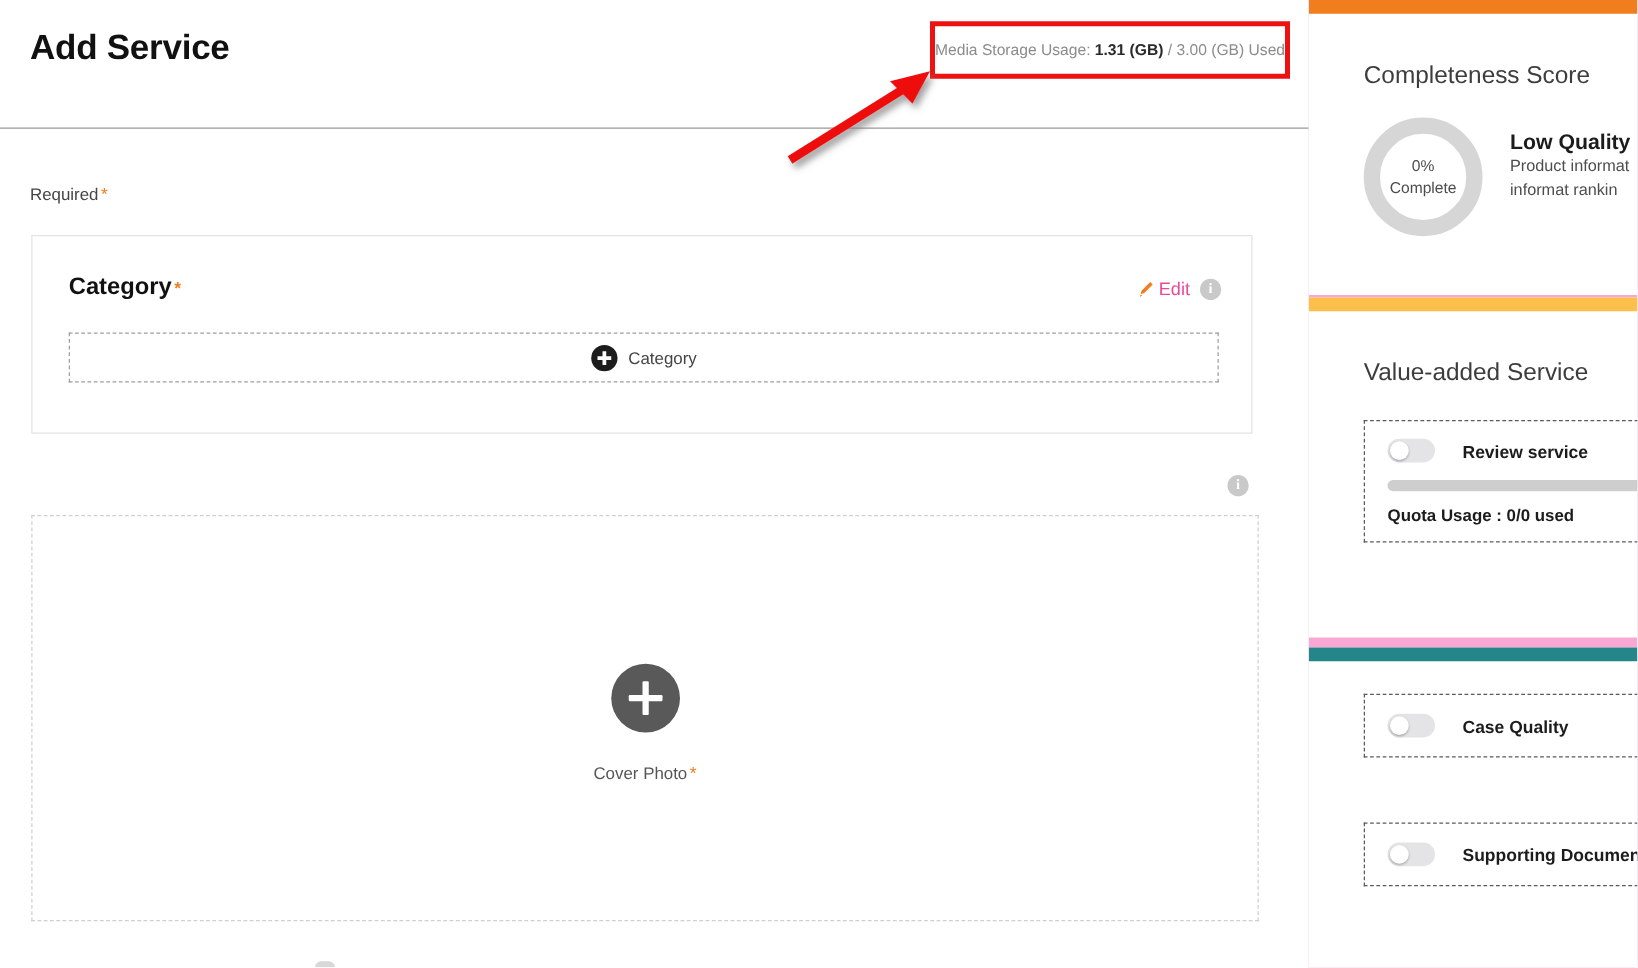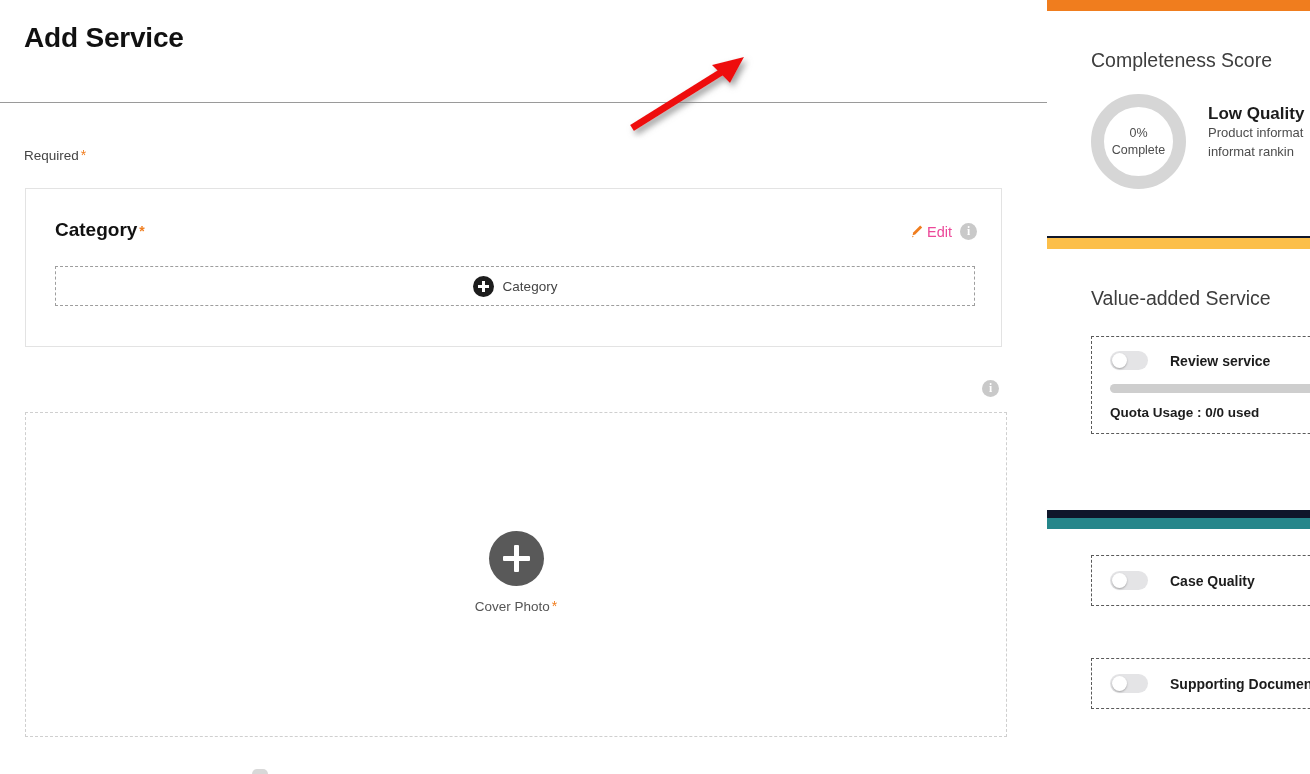--- a/index.html
+++ b/index.html
@@ -183,21 +183,21 @@
     cursor: pointer;
   }
   .cover-inner {
     position: absolute;
     left: 0;
     right: 0;
     top: 118px;
     display: flex;
     flex-direction: column;
     align-items: center;
-    gap: 13px;
+    gap: 25px;
   }
   .plus-lg {
     width: 55px;
     height: 55px;
     border-radius: 50%;
     background: #595959;
     position: relative;
   }
   .plus-lg::before, .plus-lg::after {
     content: "";
@@ -234,21 +234,21 @@
     pointer-events: none;
   }
 
   
   .right-panel {
     position: absolute;
     left: 1047px;
     top: 0;
     width: 263px;
     height: 774px;
-    background: #0f172a;
+    background: #f9a8d4;
     overflow: hidden;
   }
   .side-card {
     position: absolute;
     left: 0;
     width: 263px;
     background: #ffffff;
     box-sizing: border-box;
   }
   .card-accent {
@@ -368,20 +368,23 @@
   .spacer-22 { height: 26px; }
 </style>
 </head>
 <body>
 
 <div class="main-area">
 
   <div class="page-header">
     <div class="page-title">Add Service</div>
 
+    <div class="storage-box">
+      <div class="storage-text"><span>Media Storage Usage: </span><b>1.31 (GB)</b><span> / 3.00 (GB) Used</span></div>
+    </div>
   </div>
 
   <div class="required-note"><span>Required</span><span class="star">*</span></div>
 
   <div class="category-card">
     <div class="category-head">
         <span>Category</span>
         <span class="star">*</span>
       </div>
 

